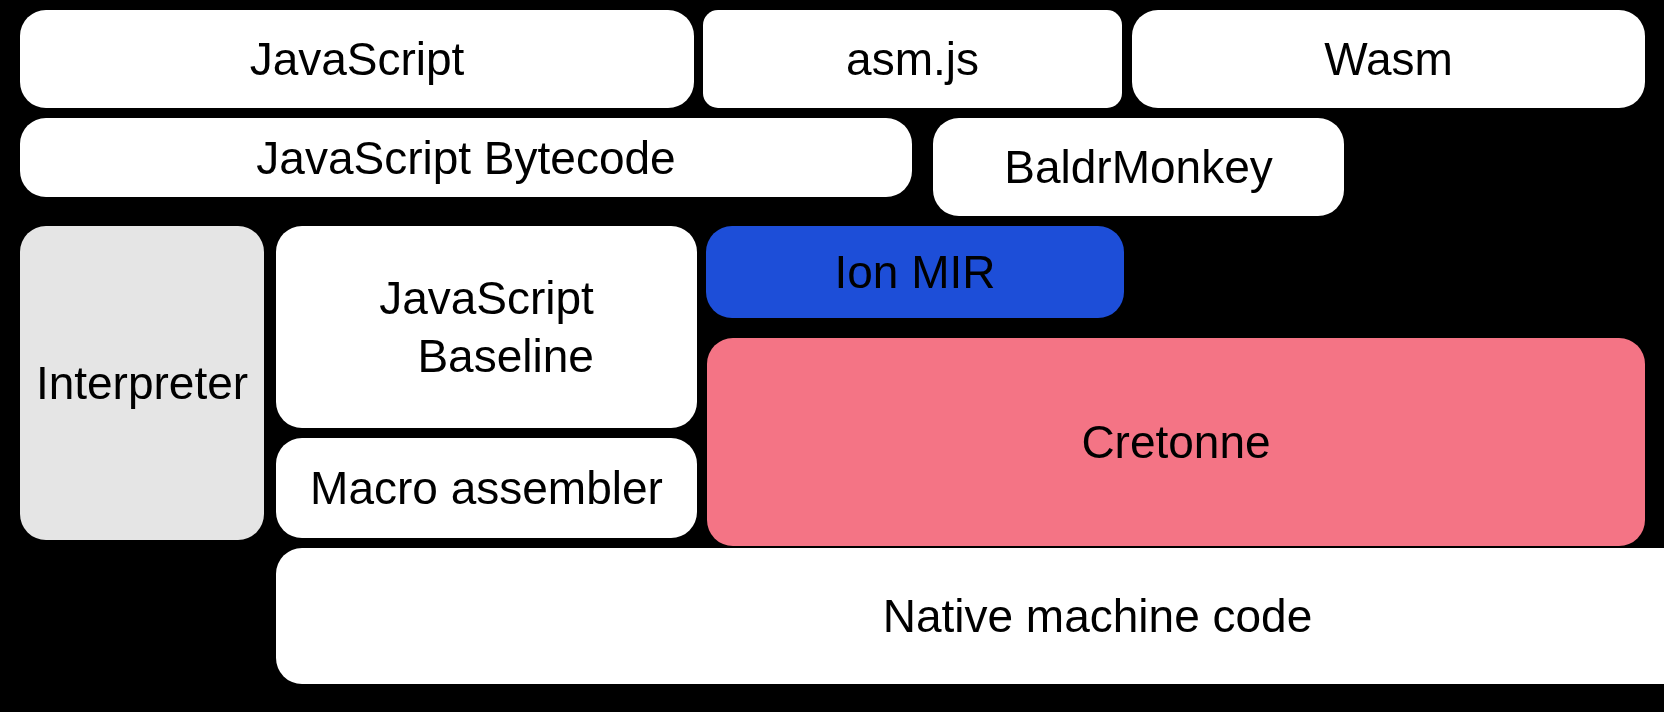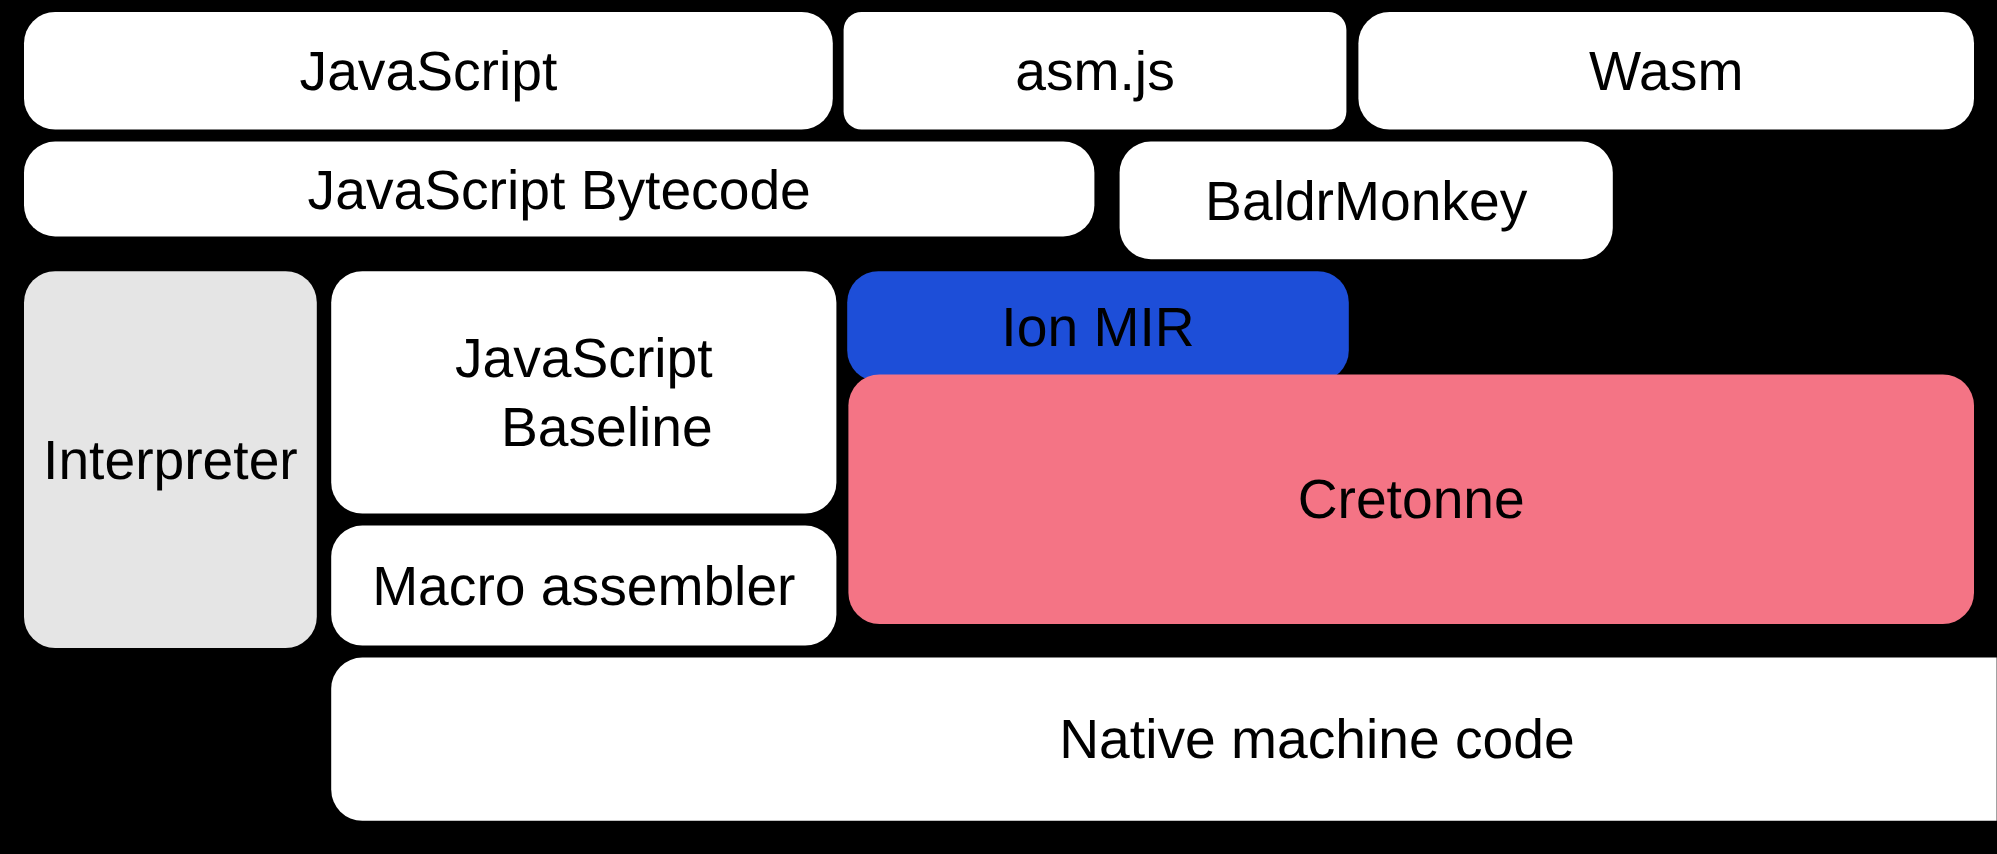--- a/index.html
+++ b/index.html
@@ -40,21 +40,21 @@
   
   .b-js-bytecode       { left: 20px;   top: 118px; width: 892px;  height: 79px;  }
   .b-baldrmonkey       { left: 921px;  top: 118px; width: 411px;  height: 98px; margin-left: 12px;  }
   
   .b-interpreter       { left: 20px;   top: 226px; width: 244px;  height: 314px;
                          background: #e5e5e5; }
   .b-js-baseline       { left: 276px;  top: 226px; width: 421px;  height: 202px; }
   .b-macro-assembler   { left: 276px;  top: 438px; width: 421px;  height: 100px; }
   .b-ion-mir           { left: 706px;  top: 226px; width: 418px;  height: 92px;
                          background: #1d4ed8; }
-  .b-cretonne          { left: 707px;  top: 312px; width: 938px;  height: 208px;
+  .b-cretonne          { left: 707px;  top: 338px; width: 938px;  height: 208px;
                          background: #f47485; }
   
   .b-native-code       { left: 276px;  top: 548px; width: 1643px; height: 136px; }
 </style>
 </head>
 <body>
 
 <div id="stage">
 
   <div class="box b-javascript">JavaScript</div>

